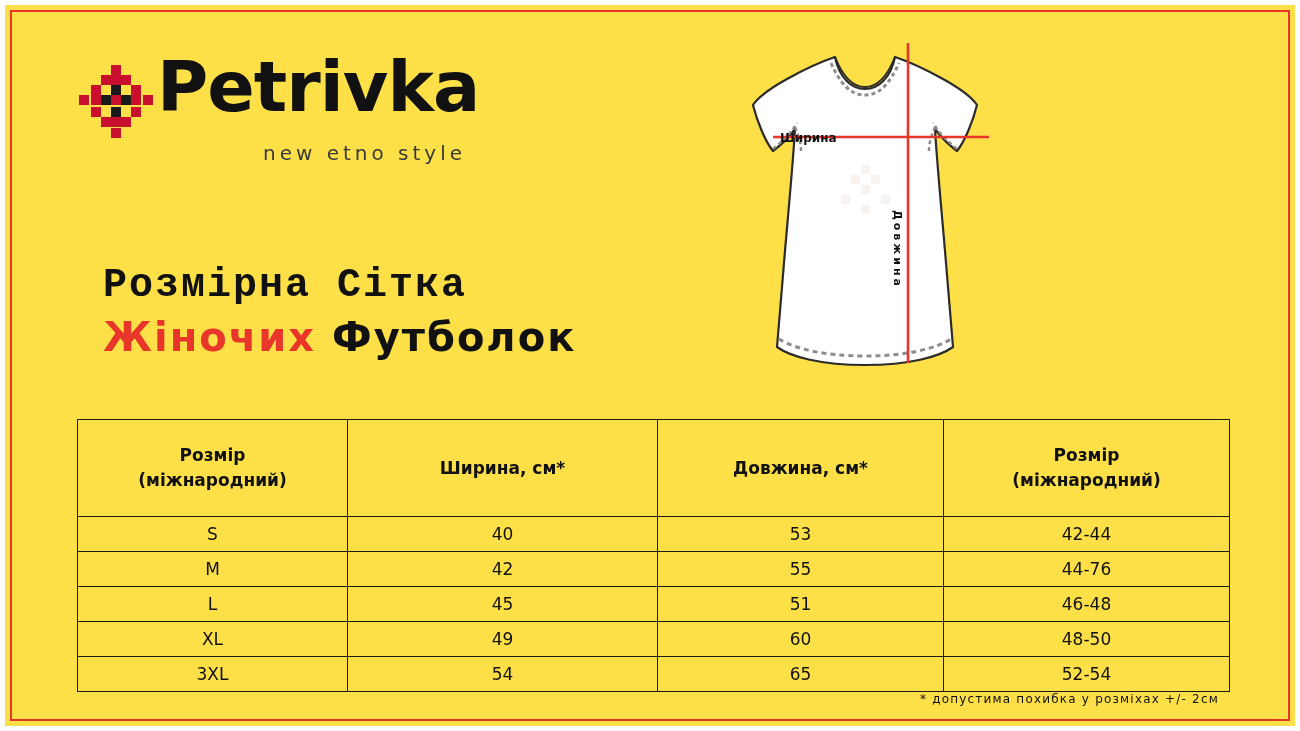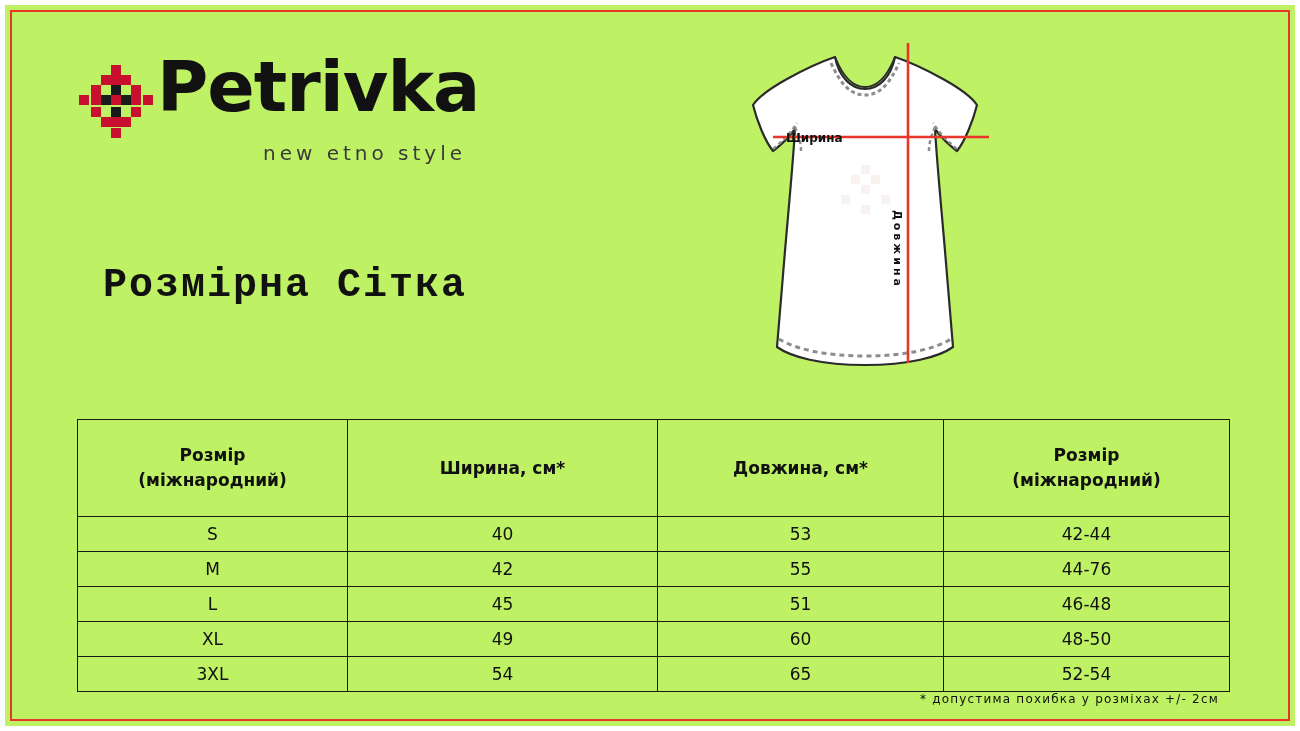--- a/index.html
+++ b/index.html
@@ -10,21 +10,21 @@
     width: 1300px;
     height: 731px;
     background: #ffffff;
     font-family: "DejaVu Sans", sans-serif;
     overflow: hidden;
   }
   .page {
     position: relative;
     width: 1300px;
     height: 731px;
-    background: #bef264;
+    background: #fde047;
     box-sizing: border-box;
     border: 5px solid #ffffff;
     overflow: hidden;
   }
   .page::before {
     content: "";
     position: absolute;
     left: 5px; top: 5px; right: 5px; bottom: 5px;
     border: 2px solid #e8372a;
     pointer-events: none;
@@ -103,21 +103,21 @@
     height: 360px;
   }
   .shirt-label {
     position: absolute;
     font-family: "DejaVu Sans", sans-serif;
     font-size: 12px;
     font-weight: bold;
     color: #111111;
   }
   .label-width {
-    left: 91px;
+    left: 85px;
     top: 106px;
   }
   .label-length {
     left: 196px;
     top: 185px;
     writing-mode: vertical-rl;
     letter-spacing: 3px;
     font-size: 11px;
   }
 
@@ -208,20 +208,24 @@
           <rect x="34" y="44" width="10" height="10"></rect>
         </g>
       </svg>
     </div>
     <div class="logo-word">Petrivka</div>
     <div class="logo-sub">new etno style</div>
   </div>
 
   <div class="title-block">
     <div class="title-line1">Розмірна Сітка</div>
+    <div class="title-line2">
+      <span class="title-accent">Жіночих</span>
+      <span>Футболок</span>
+    </div>
   </div>
 
   <div class="shirt-wrap">
     <svg width="350" height="360" viewBox="0 0 350 360" xmlns="http://www.w3.org/2000/svg">
 
       <path d="M140 32 C128 36 110 44 92 54 C74 64 62 74 58 80
                C62 96 70 116 78 126 C86 120 94 112 100 104
                C98 140 92 200 88 250 C85 288 83 310 82 322
                C96 332 126 340 170 340 C214 340 244 332 258 322
                C257 310 255 288 252 250 C248 200 242 140 240 104

